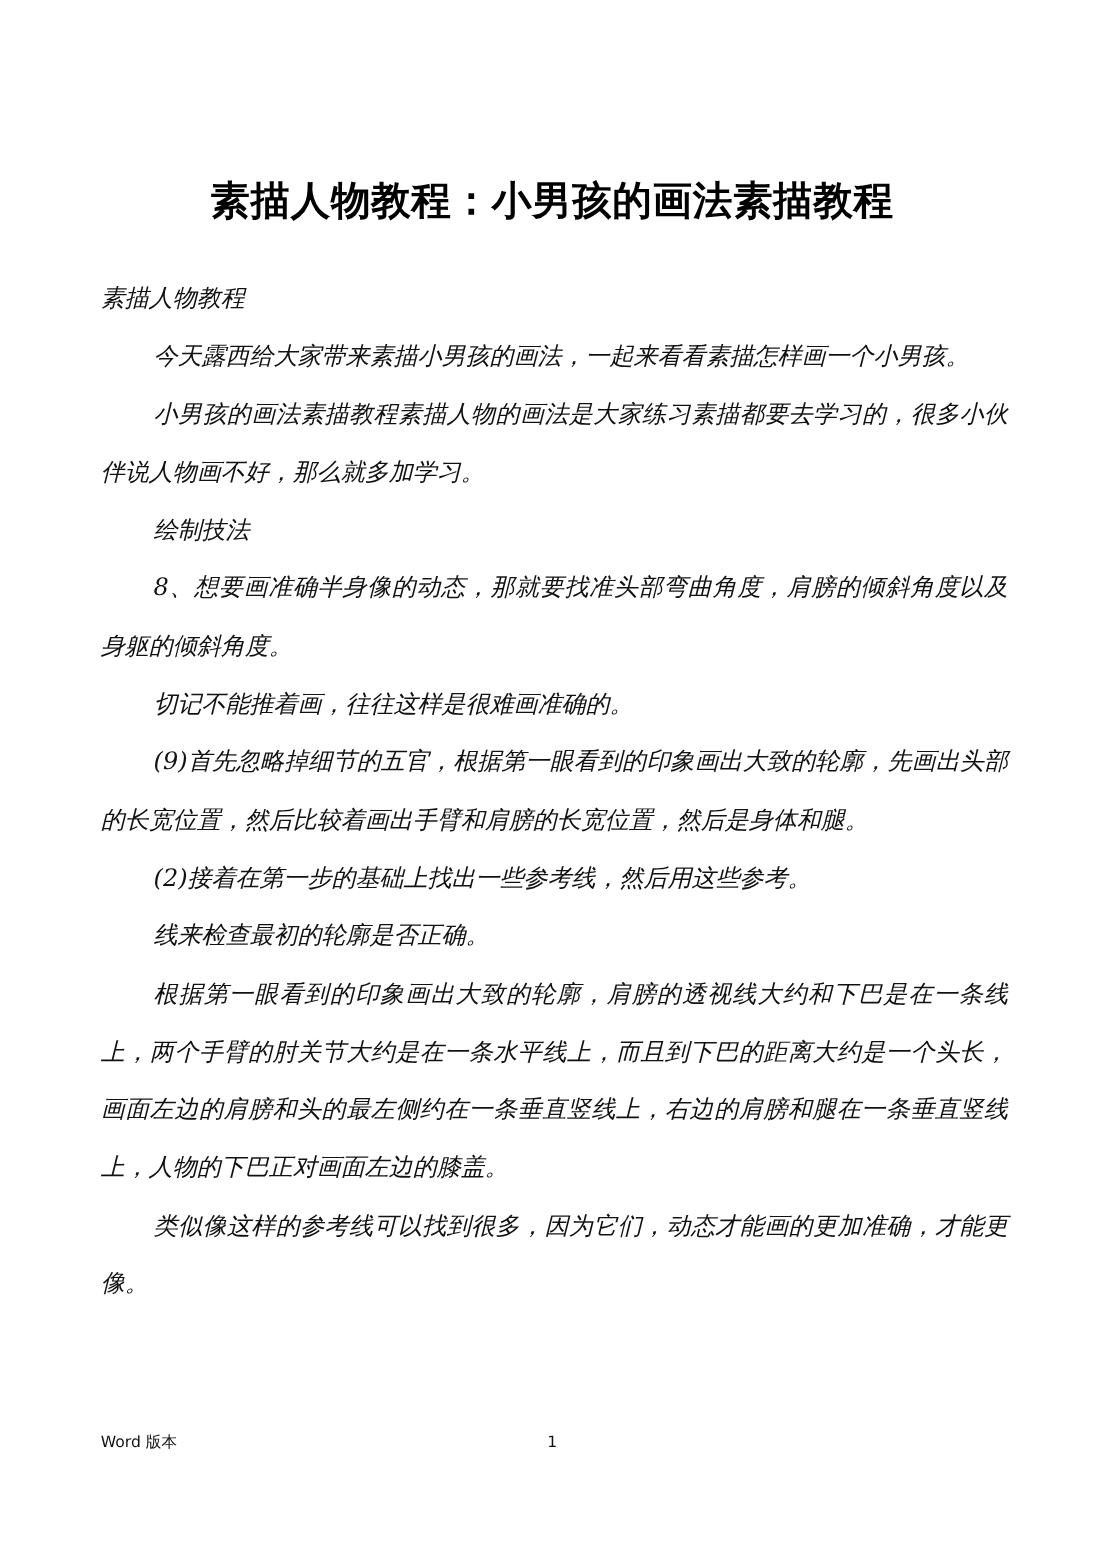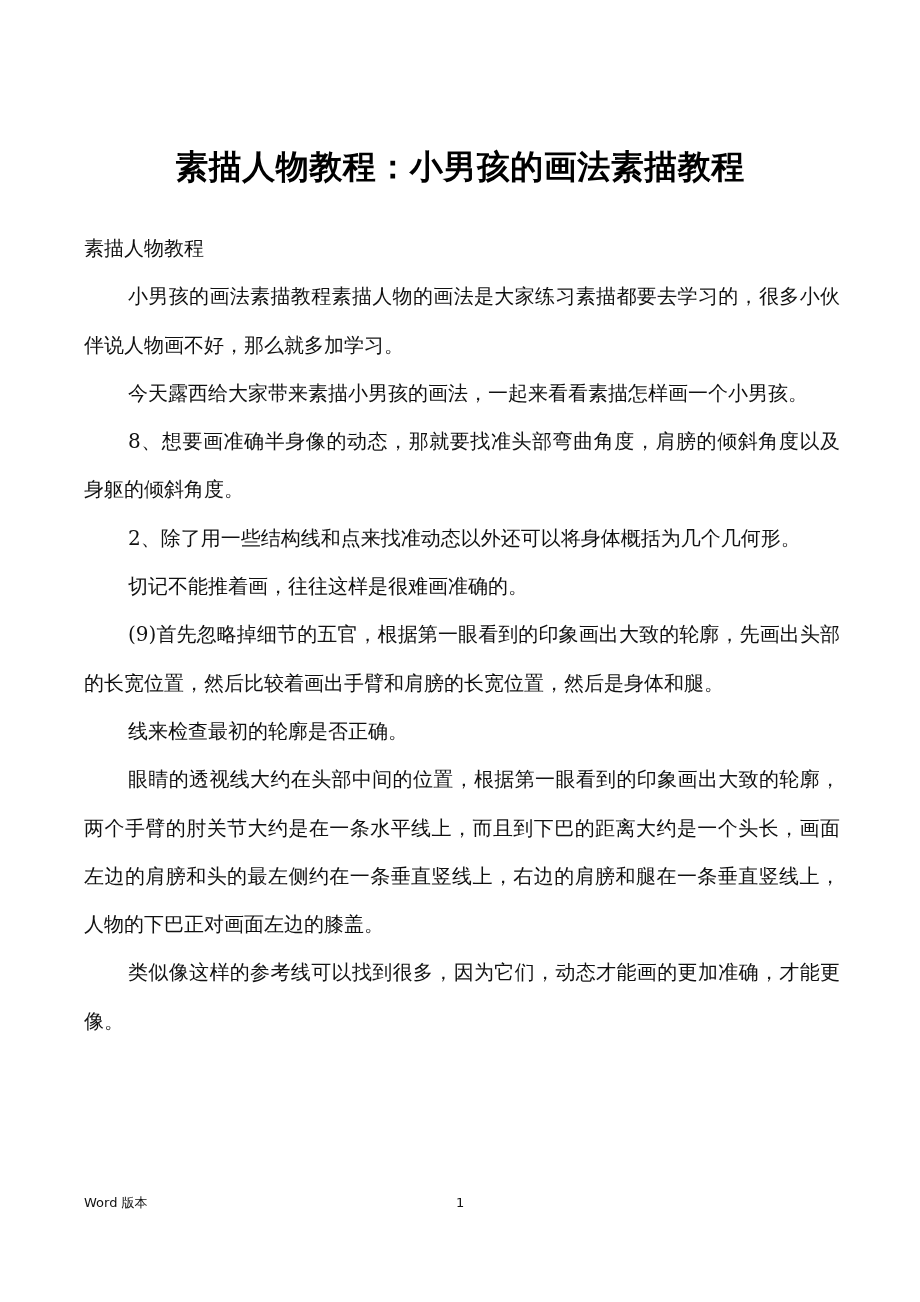--- a/index.html
+++ b/index.html
@@ -41,20 +41,21 @@
       top: 224px;
       width: 756px;
       font-size: 20px;
       line-height: 48.3px;
       text-align: justify;
       text-justify: inter-character;
     }
     .p {
       margin: 0;
       padding: 0;
+      font-style: italic;
     }
     .p.indent {
       text-indent: 44px;
     }
     .footer {
       position: absolute;
       top: 1193px;
       left: 0;
       width: 880px;
       height: 20px;
@@ -75,28 +76,29 @@
     }
   </style>
 </head>
 <body>
 
 <div class="page">
   <h1 class="title">素描人物教程：小男孩的画法素描教程</h1>
 
   <div class="body">
     <p class="p">素描人物教程</p>
+    <p class="p indent">今天露西给大家带来素描小男孩的画法，一起来看看素描怎样画一个小男孩。</p>
     <p class="p indent">小男孩的画法素描教程素描人物的画法是大家练习素描都要去学习的，很多小伙伴说人物画不好，那么就多加学习。</p>
-    <p class="p indent">今天露西给大家带来素描小男孩的画法，一起来看看素描怎样画一个小男孩。</p>
+    <p class="p indent">绘制技法</p>
     <p class="p indent">8、想要画准确半身像的动态，那就要找准头部弯曲角度，肩膀的倾斜角度以及身躯的倾斜角度。</p>
-    <p class="p indent">2、除了用一些结构线和点来找准动态以外还可以将身体概括为几个几何形。</p>
     <p class="p indent">切记不能推着画，往往这样是很难画准确的。</p>
     <p class="p indent">(9)首先忽略掉细节的五官，根据第一眼看到的印象画出大致的轮廓，先画出头部的长宽位置，然后比较着画出手臂和肩膀的长宽位置，然后是身体和腿。</p>
+    <p class="p indent">(2)接着在第一步的基础上找出一些参考线，然后用这些参考。</p>
     <p class="p indent">线来检查最初的轮廓是否正确。</p>
-    <p class="p indent">眼睛的透视线大约在头部中间的位置，根据第一眼看到的印象画出大致的轮廓，两个手臂的肘关节大约是在一条水平线上，而且到下巴的距离大约是一个头长，画面左边的肩膀和头的最左侧约在一条垂直竖线上，右边的肩膀和腿在一条垂直竖线上，人物的下巴正对画面左边的膝盖。</p>
+    <p class="p indent">根据第一眼看到的印象画出大致的轮廓，肩膀的透视线大约和下巴是在一条线上，两个手臂的肘关节大约是在一条水平线上，而且到下巴的距离大约是一个头长，画面左边的肩膀和头的最左侧约在一条垂直竖线上，右边的肩膀和腿在一条垂直竖线上，人物的下巴正对画面左边的膝盖。</p>
     <p class="p indent">类似像这样的参考线可以找到很多，因为它们，动态才能画的更加准确，才能更像。</p>
   </div>
 
   <div class="footer">
     <span class="footer-left">Word 版本</span>
     <span class="footer-page">1</span>
   </div>
 </div>
 
 </body></html>

